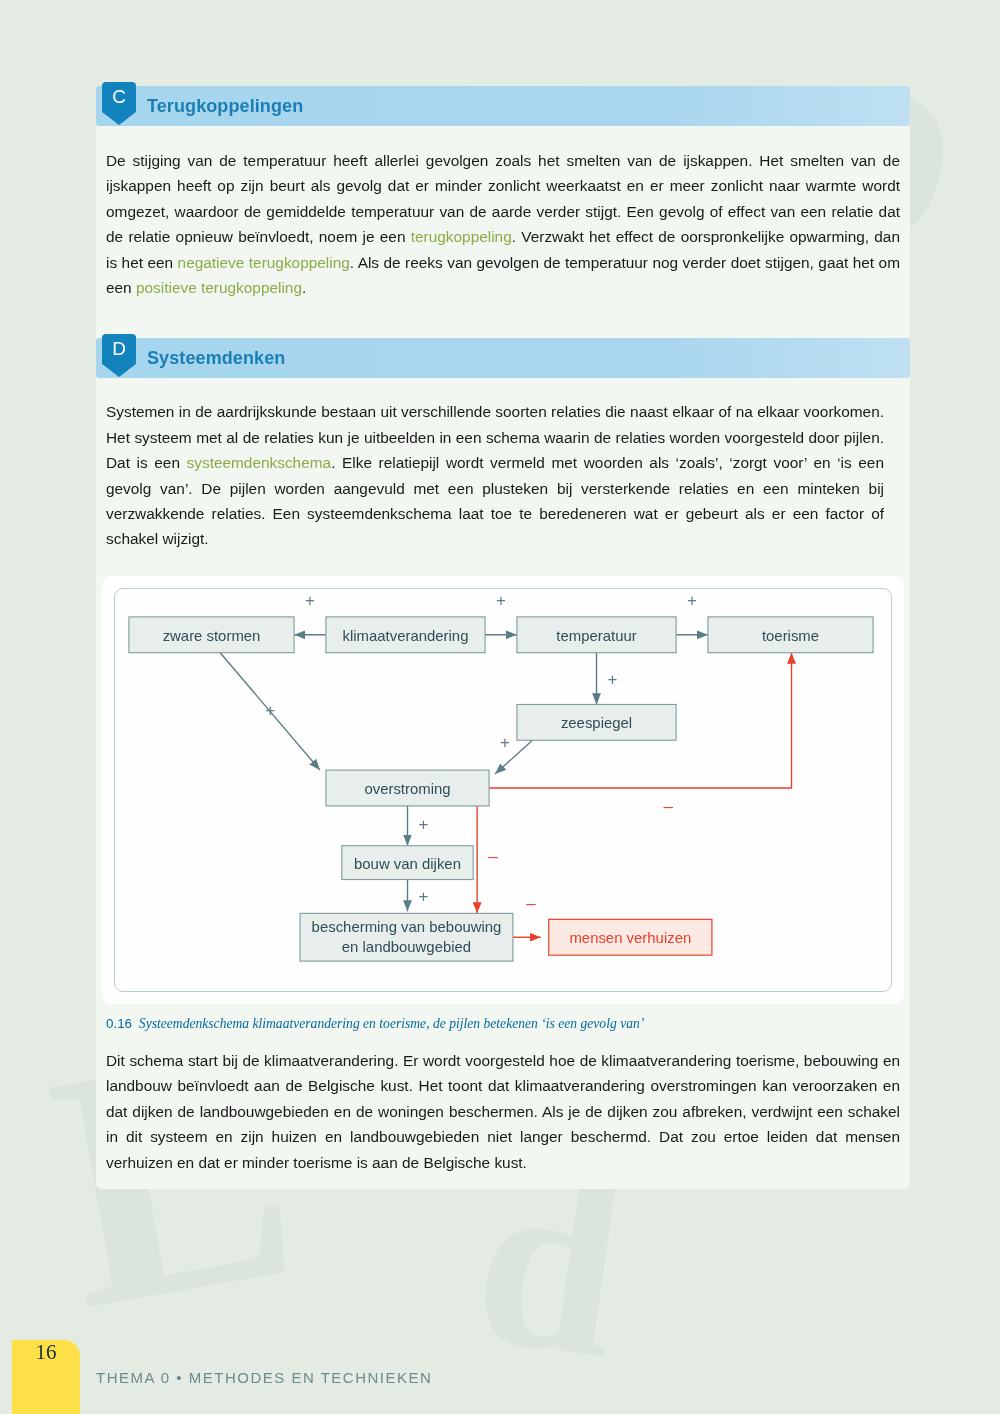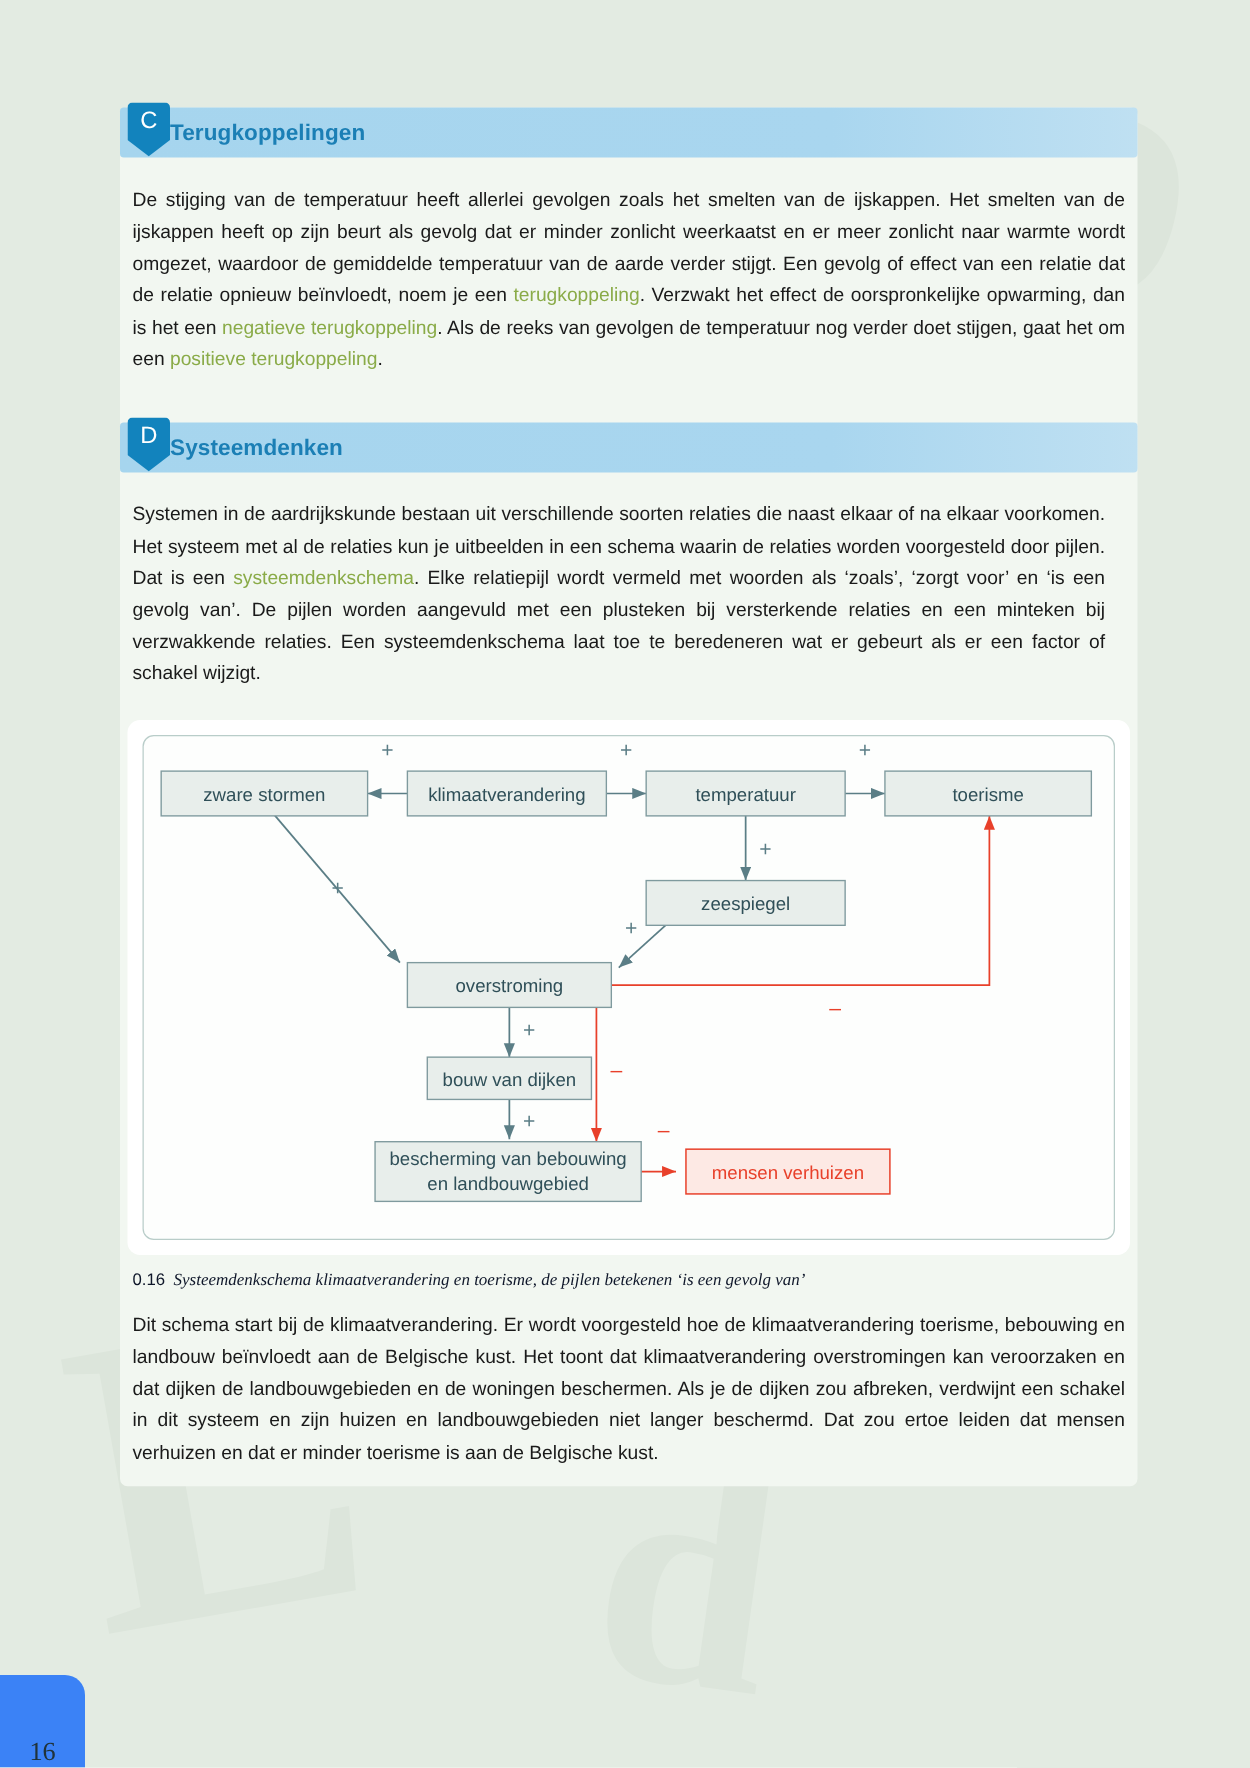--- a/index.html
+++ b/index.html
@@ -68,20 +68,21 @@
     text-align: center;
     color: #ffffff;
     font-size: 19px;
     font-weight: 400;
     font-family: "Liberation Sans", sans-serif;
   }
   .section-title {
     color: #1b7fb5;
     font-size: 18px;
     font-weight: 700;
+    margin-left: 11px;
     letter-spacing: 0.1px;
   }
 
   
   .body-text {
     font-family: "Liberation Sans", sans-serif;
     font-size: 15.4px;
     line-height: 25.4px;
     color: #1a1a1a;
     text-align: justify;
@@ -109,43 +110,43 @@
     border-radius: 9px;
     background: #fdfefd;
     overflow: hidden;
   }
   .figure-inner svg { display: block; width: 100%; height: 100%; }
 
   .caption {
     font-family: "Liberation Serif", serif;
     font-style: italic;
     font-size: 13.6px;
-    color: #0f172a;
+    color: #0369a1;
     padding: 12px 0 0 10px;
   }
   .caption .cap-num {
     font-style: normal;
     font-family: "Liberation Sans", sans-serif;
     font-size: 13.4px;
   }
 
   .block-final { padding: 16px 10px 14px 10px; }
 
   
   .footer { position: absolute; left: 0; bottom: 0; width: 1000px; height: 74px; z-index: 2; }
   .page-num-block {
     position: absolute;
-    left: 0;
+    left: 12px;
     bottom: 0;
     width: 68px;
     height: 74px;
-    background: #3b82f6;
+    background: #fde047;
     border-top-right-radius: 16px;
     display: flex;
-    align-items: flex-end;
+    align-items: flex-start;
     justify-content: center;
   }
   .page-num {
     font-family: "Liberation Serif", serif;
     font-size: 21px;
     color: #20333a;
   }
   .footer-title {
     position: absolute;
     left: 96px;
@@ -304,13 +305,14 @@
   </div>
 
   <div class="body-text block-final">Dit schema start bij de klimaatverandering. Er wordt voorgesteld hoe de klimaatverandering toerisme, bebouwing en landbouw beïnvloedt aan de Belgische kust. Het toont dat klimaatverandering overstromingen kan veroorzaken en dat dijken de landbouwgebieden en de woningen beschermen. Als je de dijken zou afbreken, verdwijnt een schakel in dit systeem en zijn huizen en landbouwgebieden niet langer beschermd. Dat zou ertoe leiden dat mensen verhuizen en dat er minder toerisme is aan de Belgische kust.</div>
 
 </div>
 
 <div class="footer">
   <div class="page-num-block">
     <span class="page-num">16</span>
   </div>
+  <div class="footer-title">THEMA 0 • METHODES EN TECHNIEKEN</div>
 </div>
 
 </body></html>

